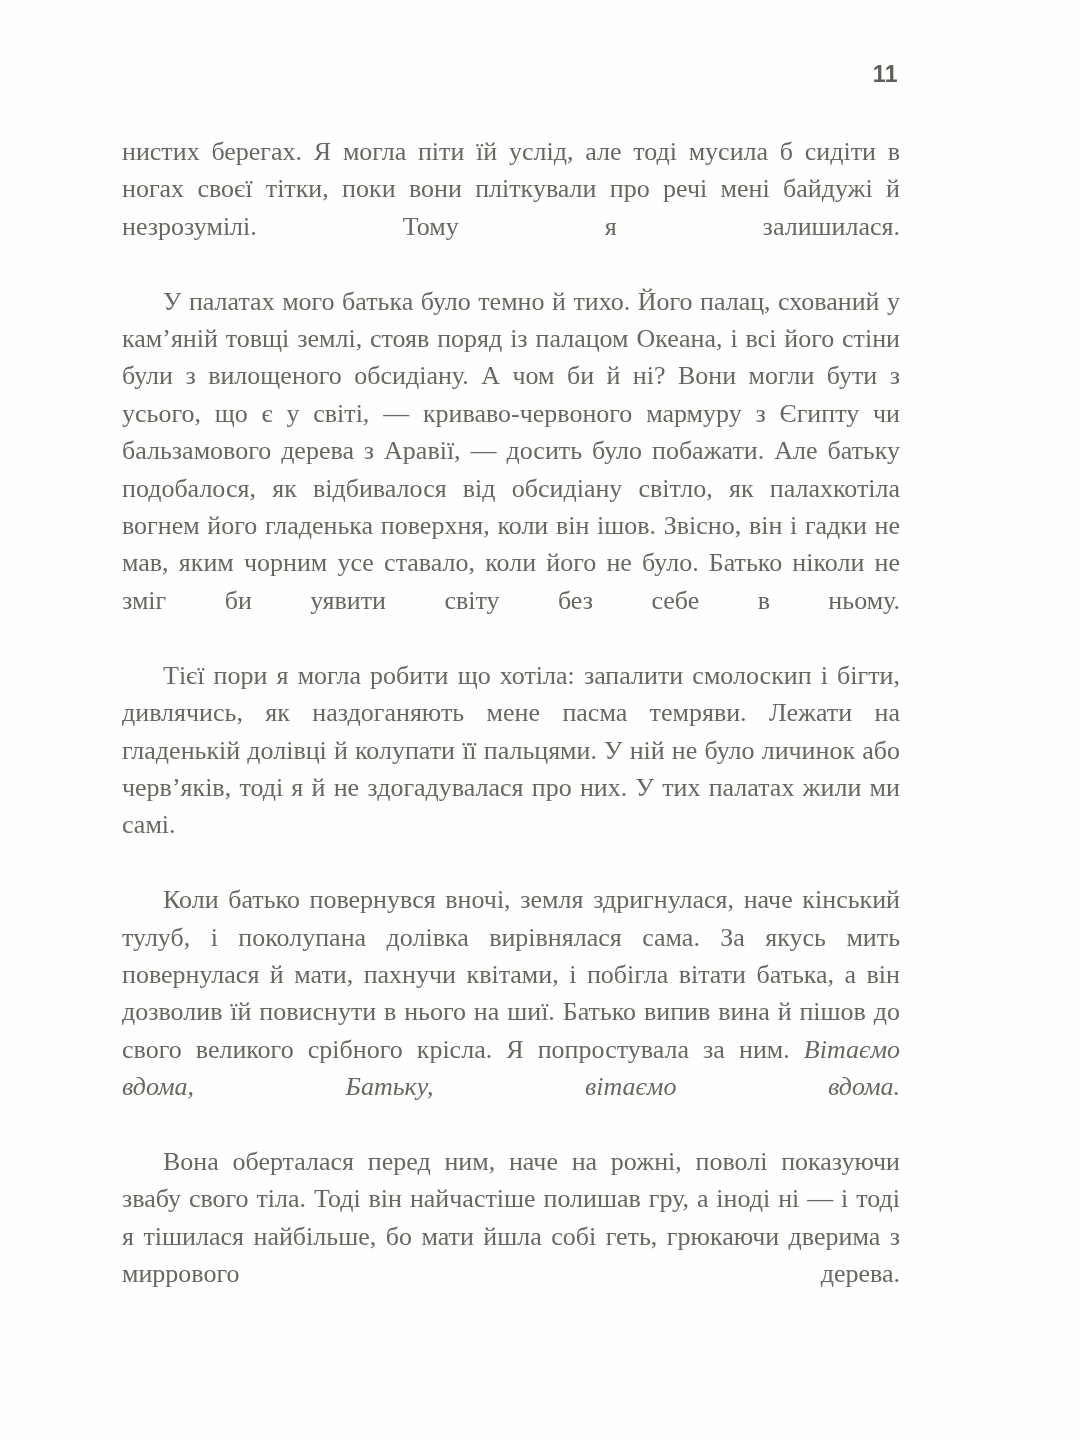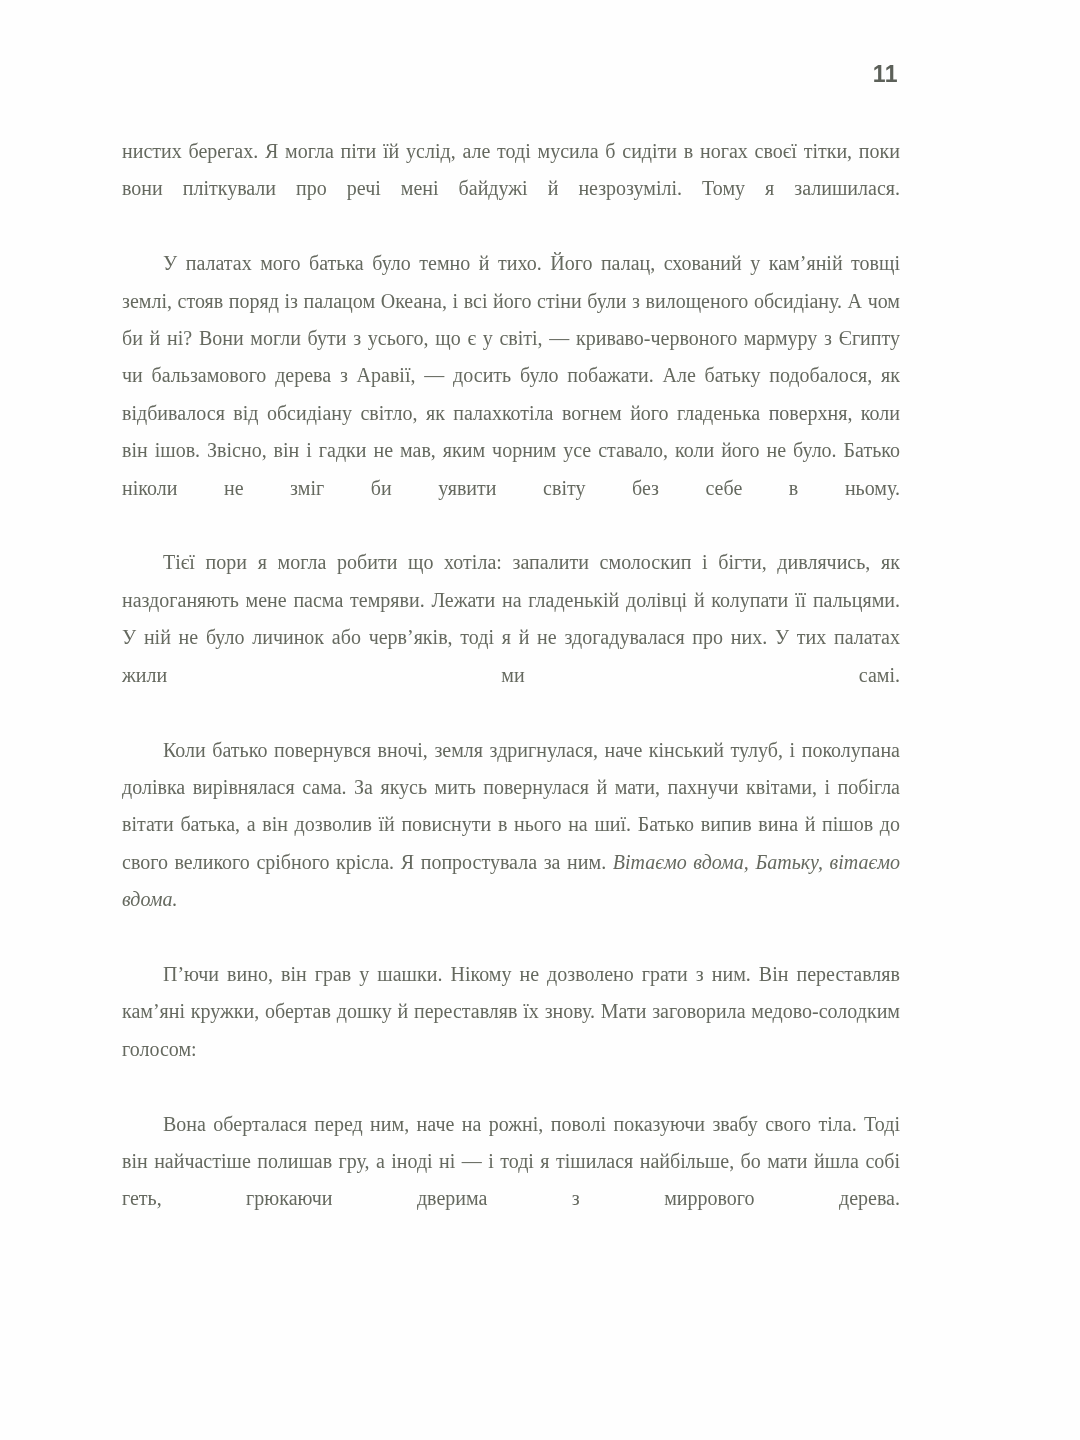--- a/index.html
+++ b/index.html
@@ -40,21 +40,21 @@
     position: absolute;
     left: 122px;
     top: 133px;
     width: 778px;
   }
 
   .para {
     margin: 0;
     text-align: justify;
     text-justify: inter-word;
-    font-size: 20px;
+    font-size: 26px;
     line-height: 37.4px;
     color: #65695f;
     text-indent: 41px;
     hyphens: manual;
     -webkit-hyphens: manual;
     word-spacing: 0.4px;
   }
 
   .para.no-indent {
     text-indent: 0;
@@ -85,20 +85,19 @@
   <div class="textblock">
 
     <p class="para no-indent">нистих берегах. Я могла піти їй услід, але тоді мусила б сидіти в ногах своєї тітки, поки вони пліткували про речі мені байдужі й незрозумілі. Тому я залишилася.</p>
 
     <p class="para">У палатах мого батька було темно й тихо. Його палац, схований у кам’яній товщі землі, стояв поряд із палацом Океана, і всі його стіни були з вилощеного обсидіану. А чом би й ні? Вони могли бути з усього, що є у світі, — криваво-червоного мармуру з Єгипту чи бальзамового дерева з Аравії, — досить було побажати. Але батьку подобалося, як відбивалося від обсидіану світло, як палахкотіла вогнем його гладенька поверхня, коли він ішов. Звісно, він і гадки не мав, яким чорним усе ставало, коли його не було. Батько ніколи не зміг би уявити світу без себе в ньому.</p>
 
     <p class="para">Тієї пори я могла робити що хотіла: запалити смолоскип і бігти, дивлячись, як наздоганяють мене пасма темряви. Лежати на гладенькій долівці й колупати її пальцями. У ній не було личинок або черв’яків, тоді я й не здогадувалася про них. У тих палатах жили ми самі.</p>
 
     <p class="para"><span>Коли батько повернувся вночі, земля здригнулася, наче кінський тулуб, і поколупана долівка вирівнялася сама. За якусь мить повернулася й мати, пахнучи квітами, і побігла вітати батька, а він дозволив їй повиснути в нього на шиї. Батько випив вина й пішов до свого великого срібного крісла. Я попростувала за ним. </span><em class="ital">Вітаємо вдома, Батьку, вітаємо вдома.</em></p>
 
-    <p class="para">П’ючи вино, він грав у шашки. Нікому не дозволено грати з ним. Він переставляв кам’яні кружки, обертав дошку й переставляв їх знову. Мати заговорила медово-солодким голосом:</p>
 
 
     <p class="para">Вона оберталася перед ним, наче на рожні, поволі показуючи звабу свого тіла. Тоді він найчастіше полишав гру, а іноді ні — і тоді я тішилася найбільше, бо мати йшла собі геть, грюкаючи дверима з миррового дерева.</p>
 
   </div>
 
 </div>
 
 </body></html>

